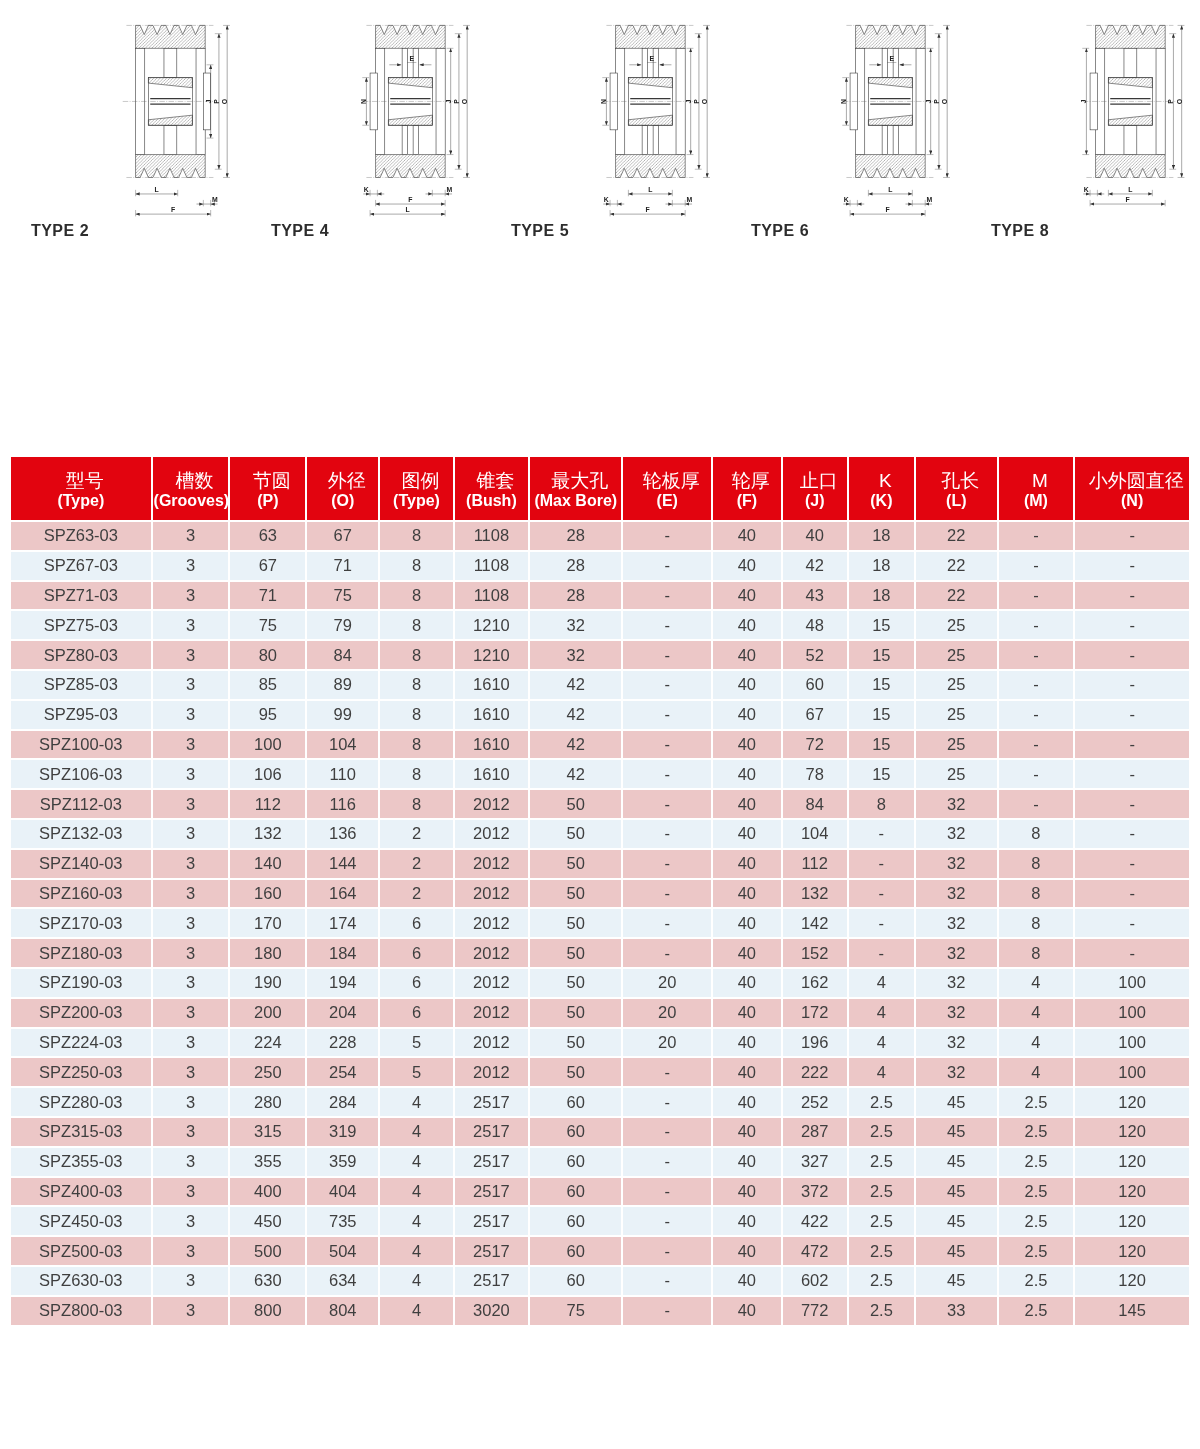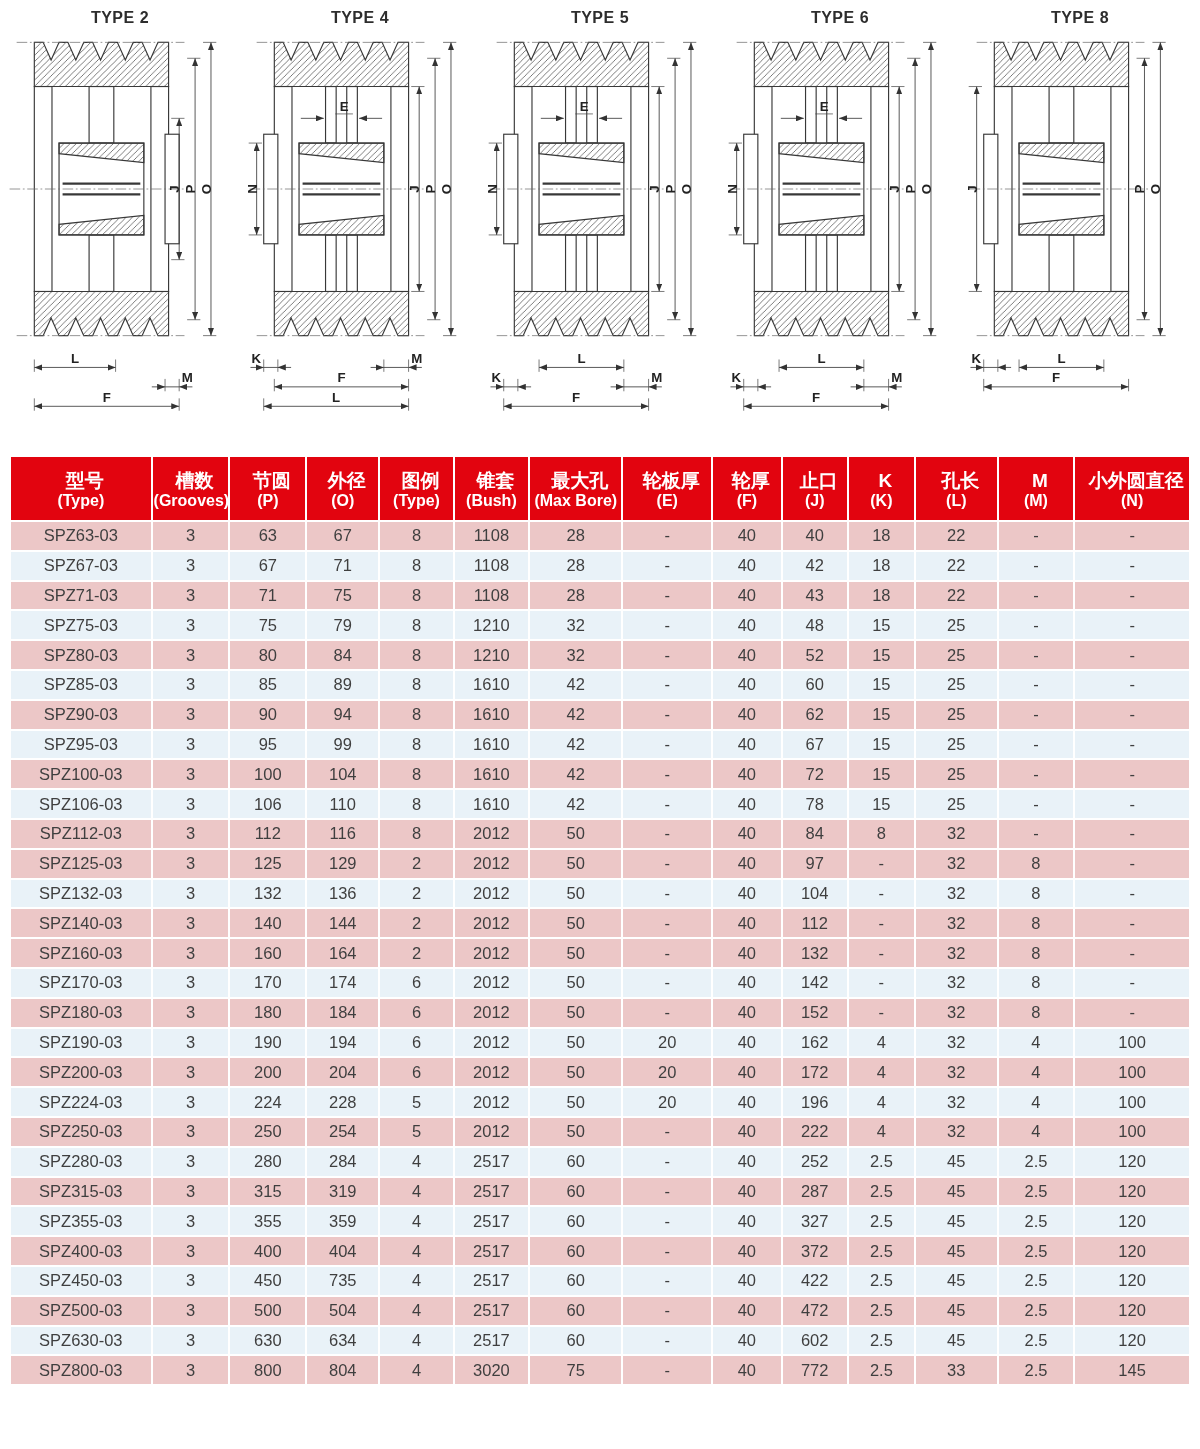--- a/index.html
+++ b/index.html
@@ -2,31 +2,31 @@
 <html style="--red: #e2040f; --pink: #ecc7c7; --lite: #e9f2f8; --ink: #3f3f3f;"><head>
 <meta charset="utf-8">
 <style>
   html,body{margin:0;padding:0;background:#fff;}
   body{width:1200px;height:1449px;overflow:hidden;
        font-family:"Liberation Sans","DejaVu Sans",sans-serif;color:var(--ink,#3c3c3c);}
   .page{width:1200px;height:1449px;}
 
   
   .drawings{display:flex;height:455px;padding-top:6px;box-sizing:border-box;}
-  .drawing{width:240px;height:449px;display:flex;flex-direction:column;align-items:center;}
+  .drawing{width:240px;height:449px;display:flex;flex-direction:row;align-items:center;}
   .drawing-title{height:24px;line-height:24px;font-size:16px;font-weight:bold;
                  color:#2d2d2d;letter-spacing:.5px;text-align:center;width:100%;}
   .drawing svg{display:block;}
 
   
   .spec-table{border-collapse:collapse;table-layout:fixed;width:1182px;margin:0 9px;}
   .spec-table th,.spec-table td{border:2px solid #fff;text-align:center;vertical-align:middle;
                                 overflow:hidden;white-space:nowrap;}
   .spec-table thead th{background:var(--red,#e2040f);color:#fff;padding:11px 1px;}
-  .th-zh{display:block;font-size:19px;font-weight:bold;line-height:25px;padding-left:8px;}
+  .th-zh{display:block;font-size:19px;font-weight:normal;line-height:25px;padding-left:8px;}
   .th-en{display:block;font-size:16px;font-weight:bold;line-height:16px;text-align:center;}
   .spec-table td{height:27.8px;font-size:16.5px;color:#3f3f3f;padding:0 1px;}
   tr.pink td{background:var(--pink,#ecc7c7);}
   tr.lite td{background:var(--lite,#e9f2f8);}
 </style>
 </head>
 <body>
 
 <div class="page">
   <div class="drawings" id="drawings">
@@ -551,36 +551,20 @@
           <td>1610</td>
           <td>42</td>
           <td>-</td>
           <td>40</td>
           <td>60</td>
           <td>15</td>
           <td>25</td>
           <td>-</td>
           <td>-</td>
         </tr>
-        <tr class="pink">
-          <td>SPZ90-03</td>
-          <td>3</td>
-          <td>90</td>
-          <td>94</td>
-          <td>8</td>
-          <td>1610</td>
-          <td>42</td>
-          <td>-</td>
-          <td>40</td>
-          <td>62</td>
-          <td>15</td>
-          <td>25</td>
-          <td>-</td>
-          <td>-</td>
-        </tr>
         <tr class="lite">
           <td>SPZ95-03</td>
           <td>3</td>
           <td>95</td>
           <td>99</td>
           <td>8</td>
           <td>1610</td>
           <td>42</td>
           <td>-</td>
           <td>40</td>
@@ -629,36 +613,20 @@
           <td>116</td>
           <td>8</td>
           <td>2012</td>
           <td>50</td>
           <td>-</td>
           <td>40</td>
           <td>84</td>
           <td>8</td>
           <td>32</td>
           <td>-</td>
-          <td>-</td>
-        </tr>
-        <tr class="pink">
-          <td>SPZ125-03</td>
-          <td>3</td>
-          <td>125</td>
-          <td>129</td>
-          <td>2</td>
-          <td>2012</td>
-          <td>50</td>
-          <td>-</td>
-          <td>40</td>
-          <td>97</td>
-          <td>-</td>
-          <td>32</td>
-          <td>8</td>
           <td>-</td>
         </tr>
         <tr class="lite">
           <td>SPZ132-03</td>
           <td>3</td>
           <td>132</td>
           <td>136</td>
           <td>2</td>
           <td>2012</td>
           <td>50</td>

